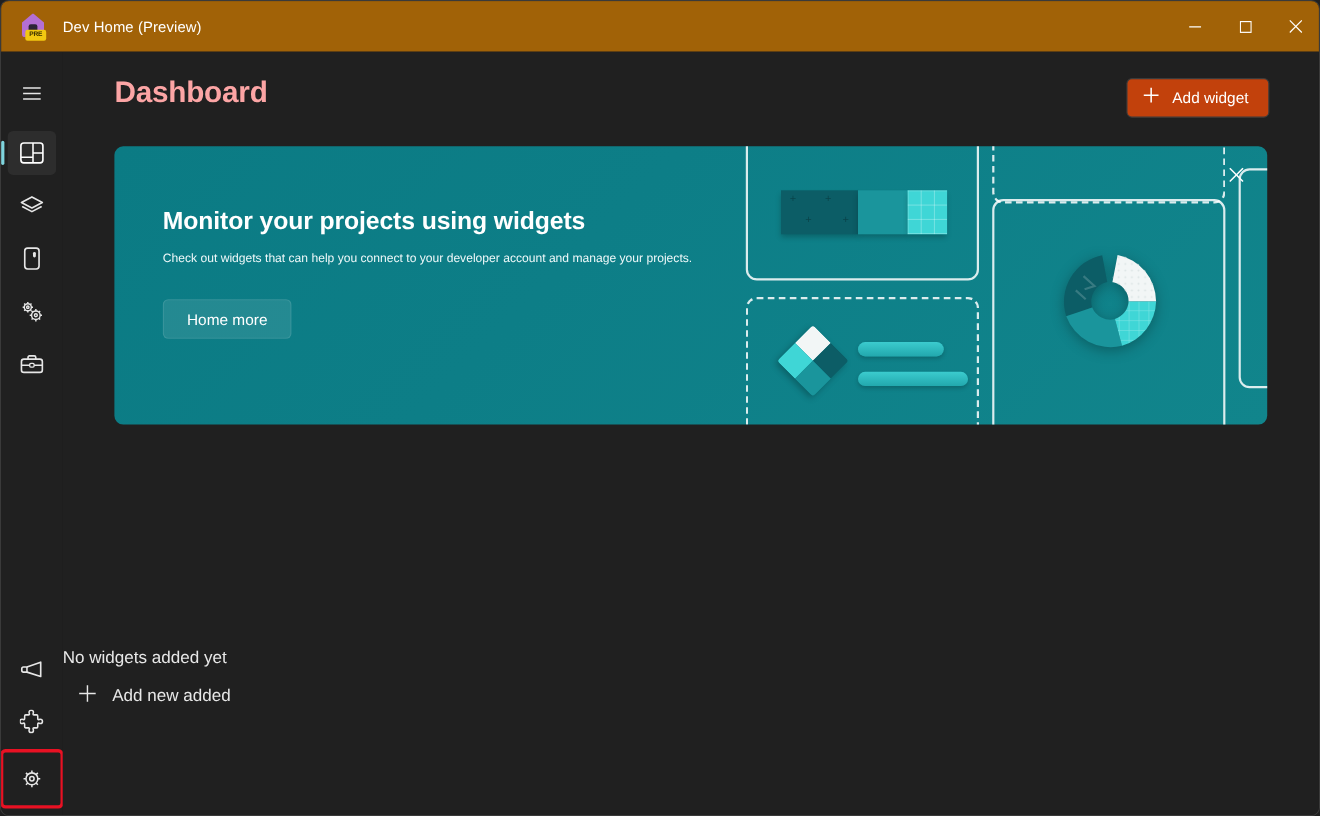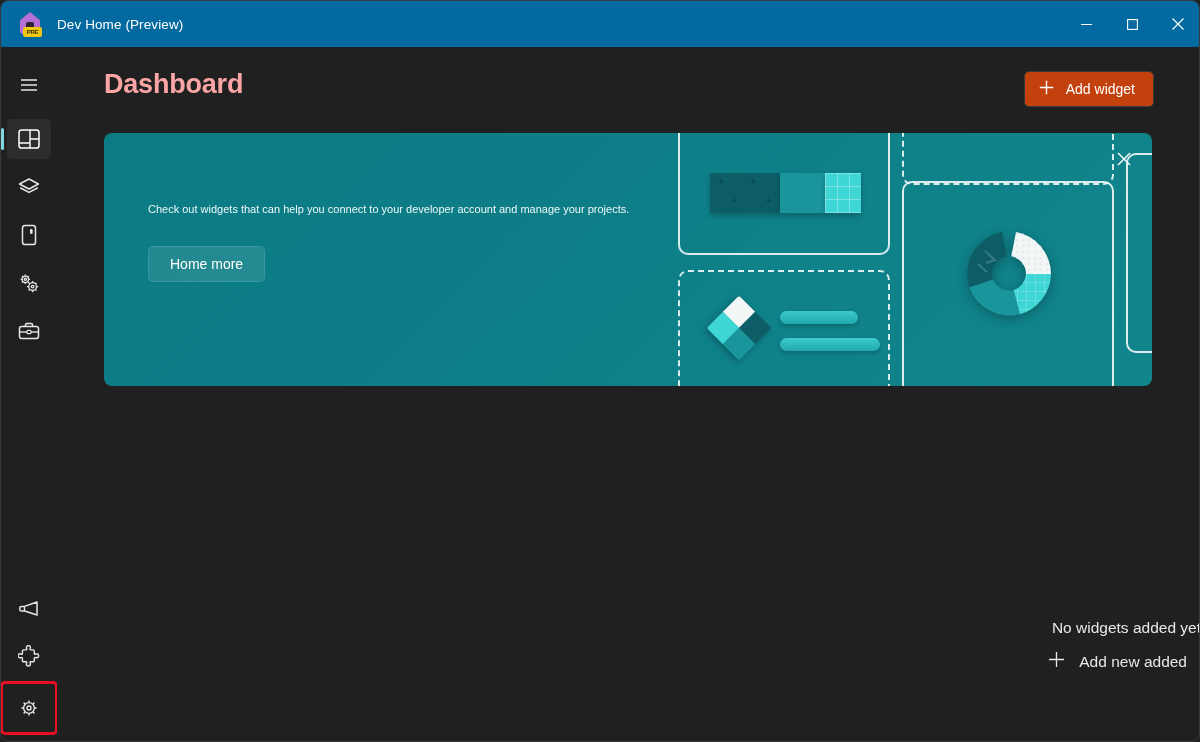--- a/index.html
+++ b/index.html
@@ -22,21 +22,21 @@
     border-radius: 8px;
     overflow: hidden;
   }
 
   
   .titlebar {
     position: absolute;
     top: 0; left: 0;
     width: 1200px;
     height: 46px;
-    background: #0369a1;
+    background: #a16207;
     display: flex;
     align-items: center;
   }
   .app-icon {
     position: relative;
     margin-left: 16px;
     width: 26px;
     height: 26px;
   }
   .app-icon .house {
@@ -313,22 +313,22 @@
     position: absolute;
     left: 284px; top: 86px;
     width: 110px; height: 110px;
   }
   .donut svg { display: block; filter: drop-shadow(0 3px 6px rgba(0,0,0,0.28)); }
 
   
   .empty-state {
     position: absolute;
     left: 0; right: 0;
-    top: 572px;
-    text-align: right;
+    top: 543px;
+    text-align: left;
   }
   .empty-title {
     color: #e8e8e8;
     font-size: 15.5px;
   }
   .empty-add {
     margin-top: 8px;
     display: inline-flex;
     align-items: center;
     gap: 14px;
@@ -546,20 +546,21 @@
             <path d="M 31 32 l 10 9 l -9 3 M 24 45 l 9 8" fill="none" stroke="rgba(255,255,255,0.18)" stroke-width="2"></path>
 
             <path d="M 15.3 68.5 A 43 43 0 0 0 66 95.3 L 59.6 71.1 A 18 18 0 0 1 38.9 60.6 Z" fill="#1a959c"></path>
 
             <path d="M 66 95.3 A 43 43 0 0 0 97 55 L 72 55 A 18 18 0 0 1 59.6 71.1 Z" fill="url(#grid2)"></path>
           </svg>
         </div>
       </div>
 
       <div class="banner-text">
+        <div class="banner-title">Monitor your projects using widgets</div>
         <div class="banner-desc">Check out widgets that can help you connect to your developer account and manage your projects.</div>
         <div class="learn-more">Home more</div>
       </div>
 
       <div class="banner-close">
         <span>
           <svg width="14" height="14" viewBox="0 0 14 14">
             <line x1="1" y1="1" x2="13" y2="13" stroke="#ffffff" stroke-width="1.4"></line>
             <line x1="13" y1="1" x2="1" y2="13" stroke="#ffffff" stroke-width="1.4"></line>
           </svg>

